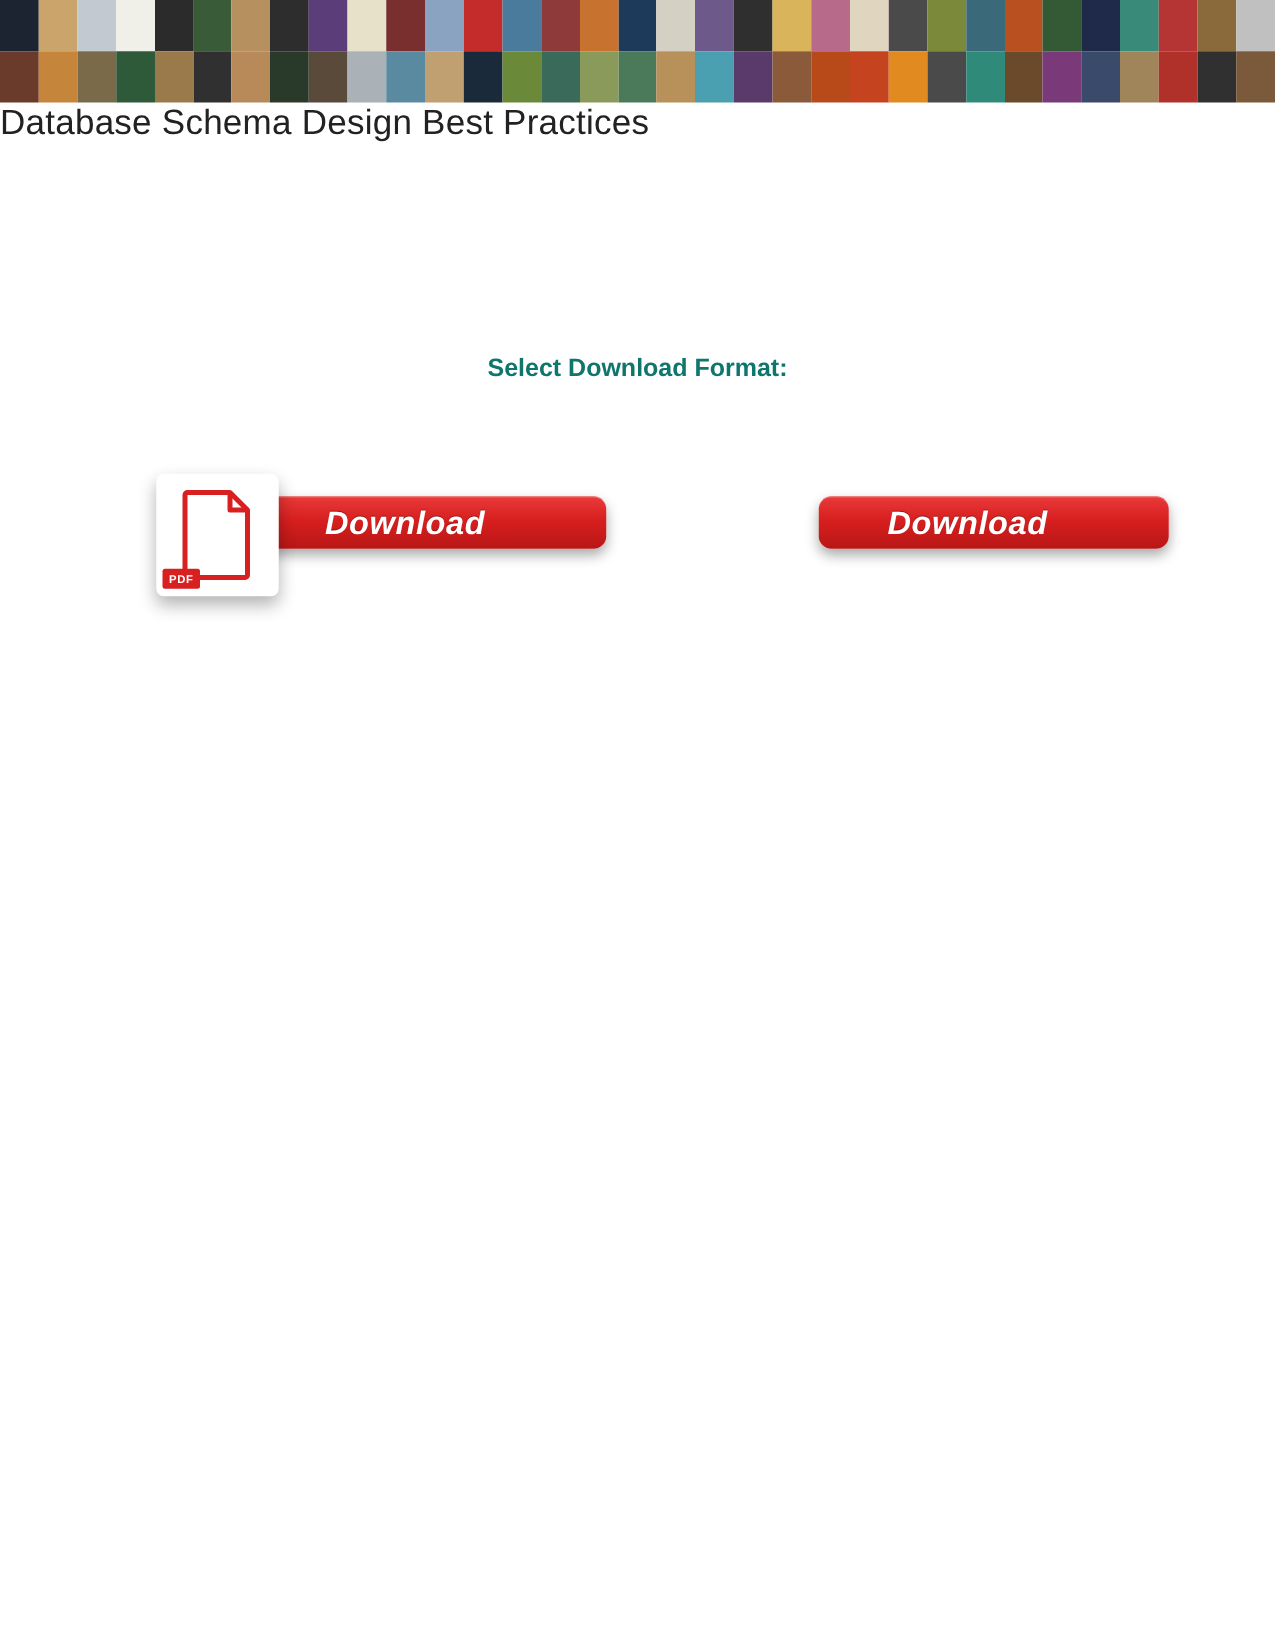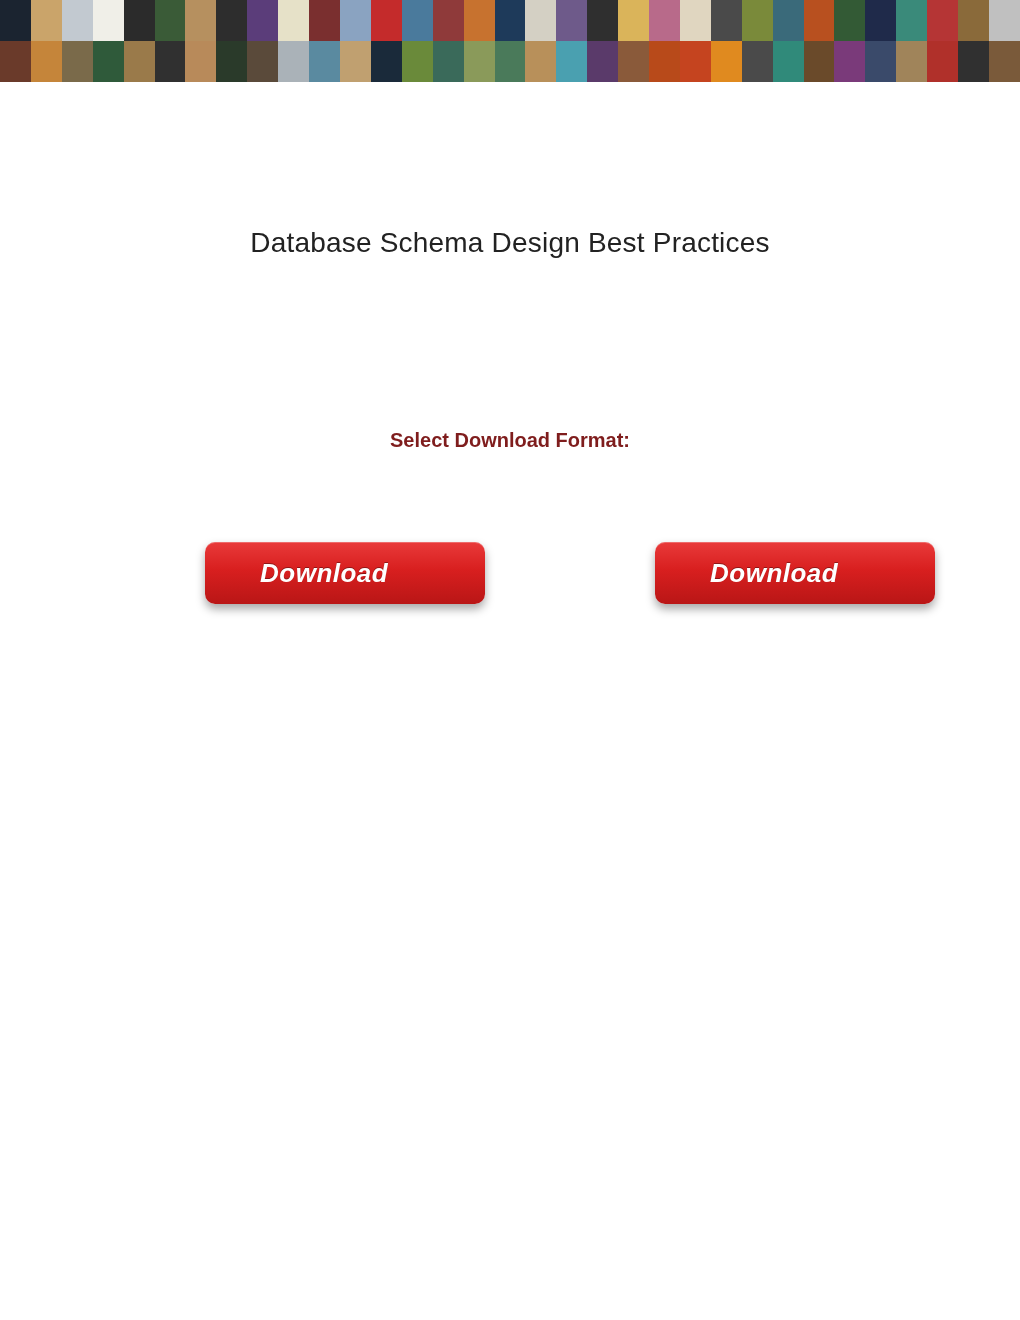--- a/index.html
+++ b/index.html
@@ -12,32 +12,30 @@
   }
   .banner {
     width: 100%;
     height: 82px;
     display: flex;
     flex-wrap: wrap;
   }
   .banner-row { display: flex; width: 100%; height: 41px; }
   .tile { flex: 1; height: 41px; }
   .page-title {
-    text-align: center;
     font-size: 28px;
     font-weight: 400;
     color: #222;
-    margin-top: 145px;
     letter-spacing: 0.2px;
   }
   .select-line {
     text-align: center;
     font-size: 20px;
     font-weight: 700;
-    color: #7f1d1d;
+    color: #0f766e;
     margin-top: 170px;
   }
   .faint-band {
     position: absolute;
     left: 0; right: 0;
     top: 388px;
     height: 26px;
     background: #fff;
   }
   .buttons {
@@ -50,21 +48,21 @@
   .dl-group {
     position: relative;
     width: 360px;
     height: 110px;
   }
   .red-btn {
     position: absolute;
     left: 100px;
     top: 20px;
     width: 280px;
-    height: 62px;
+    height: 42px;
     border-radius: 10px;
     background: linear-gradient(to bottom, #e93a3a 0%, #d81f1f 45%, #b91616 100%);
     box-shadow: 0 5px 10px rgba(0,0,0,0.35), inset 0 1px 0 rgba(255,255,255,0.25);
     display: flex;
     align-items: center;
     padding-left: 55px;
     cursor: pointer;
   }
   .red-btn-label {
     color: #fff;
@@ -188,20 +186,27 @@
 <h1 class="page-title">Database Schema Design Best Practices</h1>
 
 <div class="select-line">Select Download Format:</div>
 
 <div class="buttons">
 
   <div class="dl-group">
     <div class="red-btn">
       <span class="red-btn-label">Download</span>
     </div>
+    <div class="icon-card">
+      <svg class="file-svg" viewBox="0 0 60 72">
+        <path d="M6 2 h34 l14 14 v52 a2 2 0 0 1 -2 2 H6 a2 2 0 0 1 -2 -2 V4 a2 2 0 0 1 2 -2 z" fill="none" stroke="#d82020" stroke-width="4" stroke-linejoin="round"></path>
+        <path d="M40 2 v14 h14" fill="none" stroke="#d82020" stroke-width="4" stroke-linejoin="round"></path>
+      </svg>
+      <div class="badge pdf">PDF</div>
+    </div>
   </div>
 
   <div class="dl-group">
     <div class="red-btn">
       <span class="red-btn-label">Download</span>
     </div>
   </div>
 
 </div>
 

